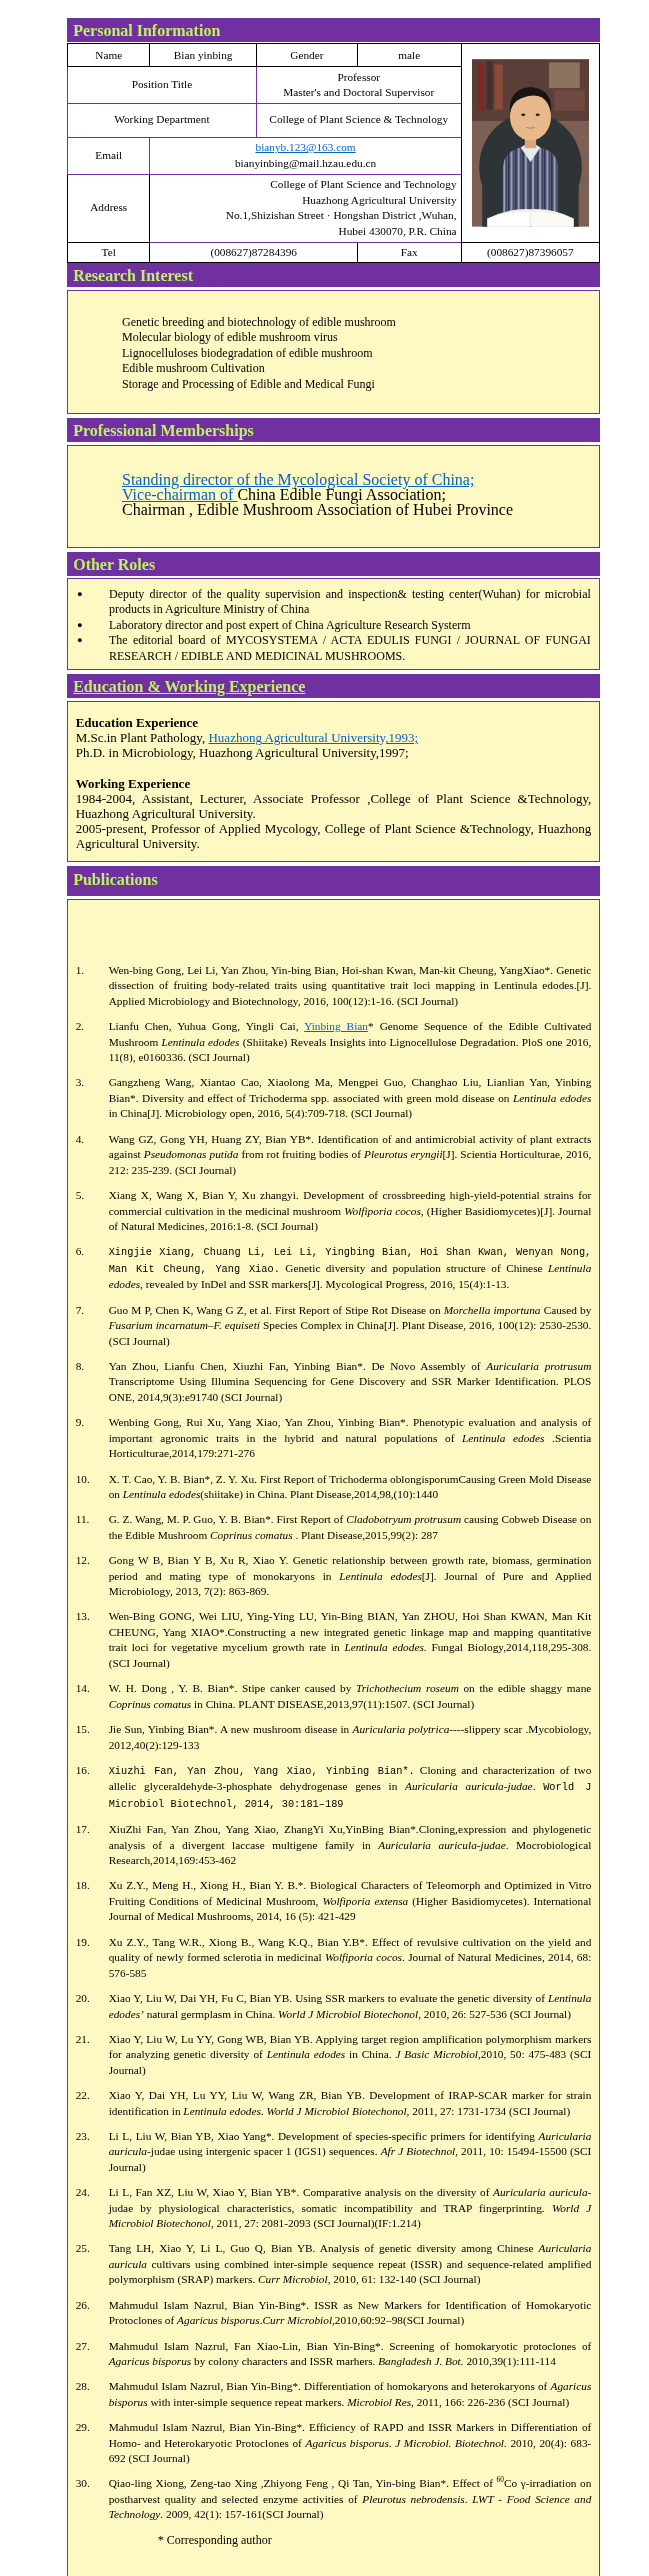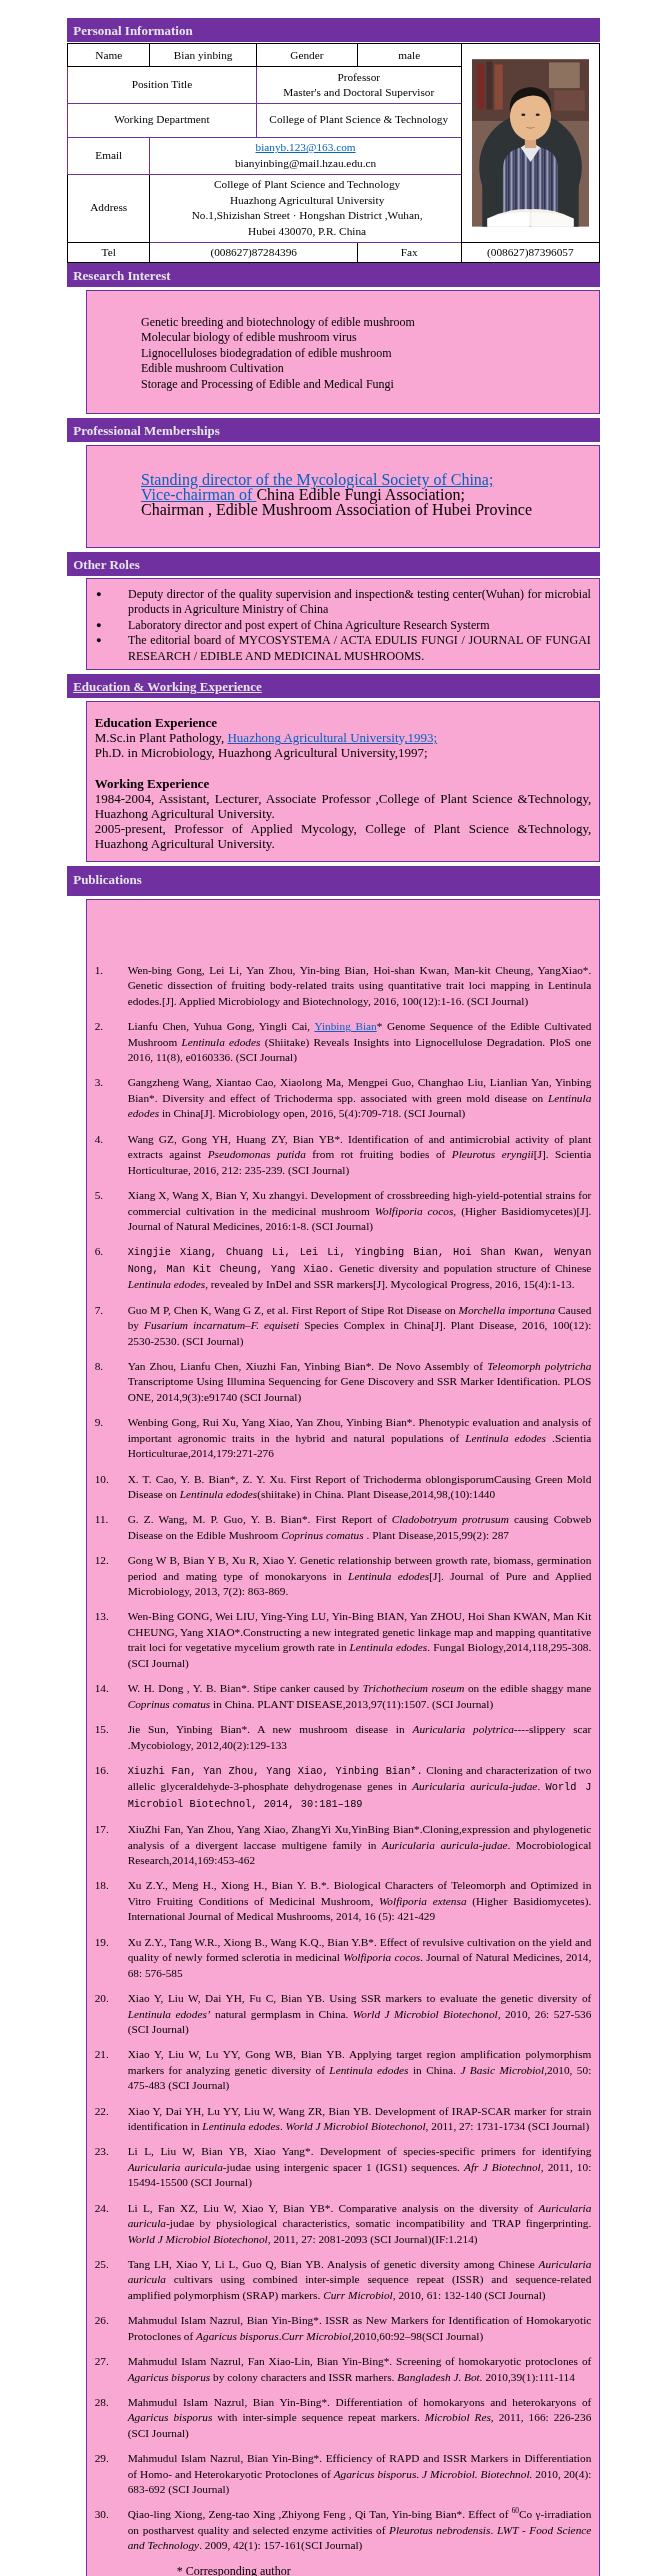--- a/index.html
+++ b/index.html
@@ -1,31 +1,31 @@
 <!DOCTYPE html>
 <html style="font-size:8.2px"><head>
 <meta charset="utf-8">
 <style>
   html,body{margin:0;padding:0;width:649px;height:3065px;background:#fff;overflow:hidden;}
   body{font-family:"Liberation Serif","DejaVu Serif",serif;color:#000;}
   .page{width:533px;margin:0 49px 0 67px;padding-top:14.4px;}
 
-  .bar{background:#7030A0;color:#e5e5e5;font-weight:bold;font-size:13px;
+  .bar{background:#7030A0;color:#bef264;font-weight:bold;font-size:16px;
        height:24px;line-height:25px;padding-left:6.2px;margin-top:4.1px;}
   .bar.tall{height:30px;line-height:27px;}
   .bar .underline{text-decoration:underline;}
 
-  .box{border:1px solid #7030A0;margin-top:2.6px;background:#f9a8d4;margin-left:19px;}
+  .box{border:1px solid #7030A0;margin-top:2.6px;background:#fef9c3;}
 
   
   table.pi{border-collapse:collapse;width:100%;table-layout:fixed;margin-top:1px;}
   table.pi td{border:1px solid #7030A0;font-size:11.3px;line-height:15.5px;
               text-align:center;vertical-align:middle;padding:2.1px 4.1px;overflow:hidden;}
   table.pi td.bk{border-color:#000;}
-  table.pi td.addr{text-align:center;padding-left:7.2px;margin-top:12px;}
+  table.pi td.addr{text-align:right;padding-left:7.2px;margin-top:12px;}
   .link{color:#0563C1;text-decoration:underline;cursor:pointer;}
   .photo-cell{background:#fff;}
   .photo-cell svg{display:block;margin:3.1px auto;}
 
   
   .research-list{padding:24px 10.3px 20.6px 54px;font-size:12px;line-height:15.5px;}
 
   
   .mem-list{padding:26px 10.3px 30px 54px;font-size:16px;line-height:15px;}
 
@@ -198,21 +198,21 @@
   </div>
   <div class="box pub-box">
     <ol class="pub-list">
         <li><span class="pub-num">1.</span><span class="pub-text"><span>Wen-bing Gong, Lei Li, Yan Zhou, Yin-bing Bian, Hoi-shan Kwan, Man-kit Cheung, YangXiao*. Genetic dissection of fruiting body-related traits using quantitative trait loci mapping in Lentinula edodes.[J]. Applied Microbiology and Biotechnology, 2016, 100(12):1-16. (SCI Journal)</span></span></li>
         <li><span class="pub-num">2.</span><span class="pub-text"><span>Lianfu Chen, Yuhua Gong, Yingli Cai, </span><span class="link">Yinbing Bian</span><span>* Genome Sequence of the Edible Cultivated Mushroom </span><span class="i">Lentinula edodes</span><span> (Shiitake) Reveals Insights into Lignocellulose Degradation. PloS one 2016, 11(8), e0160336. (SCI Journal)</span></span></li>
         <li><span class="pub-num">3.</span><span class="pub-text"><span>Gangzheng Wang, Xiantao Cao, Xiaolong Ma, Mengpei Guo, Changhao Liu, Lianlian Yan, Yinbing Bian*. Diversity and effect of Trichoderma spp. associated with green mold disease on </span><span class="i">Lentinula edodes</span><span> in China[J]. Microbiology open, 2016, 5(4):709-718. (SCI Journal)</span></span></li>
         <li><span class="pub-num">4.</span><span class="pub-text"><span>Wang GZ, Gong YH, Huang ZY, Bian YB*. Identification of and antimicrobial activity of plant extracts against </span><span class="i">Pseudomonas putida</span><span> from rot fruiting bodies of </span><span class="i">Pleurotus eryngii</span><span>[J]. Scientia Horticulturae, 2016, 212: 235-239. (SCI Journal)</span></span></li>
         <li><span class="pub-num">5.</span><span class="pub-text"><span>Xiang X, Wang X, Bian Y, Xu zhangyi. Development of crossbreeding high-yield-potential strains for commercial cultivation in the medicinal mushroom </span><span class="i">Wolfiporia cocos</span><span>, (Higher Basidiomycetes)[J]. Journal of Natural Medicines, 2016:1-8. (SCI Journal)</span></span></li>
         <li><span class="pub-num">6.</span><span class="pub-text"><span class="alt">Xingjie Xiang, Chuang Li, Lei Li, Yingbing Bian, Hoi Shan Kwan, Wenyan Nong, Man Kit Cheung, Yang Xiao.</span><span> Genetic diversity and population structure of Chinese </span><span class="i">Lentinula edodes</span><span>, revealed by InDel and SSR markers[J]. Mycological Progress, 2016, 15(4):1-13.</span></span></li>
         <li><span class="pub-num">7.</span><span class="pub-text"><span>Guo M P, Chen K, Wang G Z, et al. First Report of Stipe Rot Disease on </span><span class="i">Morchella importuna</span><span> Caused by </span><span class="i">Fusarium incarnatum–F. equiseti</span><span> Species Complex in China[J]. Plant Disease, 2016, 100(12): 2530-2530. (SCI Journal)</span></span></li>
-        <li><span class="pub-num">8.</span><span class="pub-text"><span>Yan Zhou, Lianfu Chen, Xiuzhi Fan, Yinbing Bian*. De Novo Assembly of </span><span class="i">Teleomorph polytricha</span><span> Transcriptome Using Illumina Sequencing for Gene Discovery and SSR Marker Identification. PLOS ONE, 2014,9(3):e91740 (SCI Journal)</span></span></li>
+        <li><span class="pub-num">8.</span><span class="pub-text"><span>Yan Zhou, Lianfu Chen, Xiuzhi Fan, Yinbing Bian*. De Novo Assembly of </span><span class="i">Auricularia protrusum</span><span> Transcriptome Using Illumina Sequencing for Gene Discovery and SSR Marker Identification. PLOS ONE, 2014,9(3):e91740 (SCI Journal)</span></span></li>
         <li><span class="pub-num">9.</span><span class="pub-text"><span>Wenbing Gong, Rui Xu, Yang Xiao, Yan Zhou, Yinbing Bian*. Phenotypic evaluation and analysis of important agronomic traits in the hybrid and natural populations of </span><span class="i">Lentinula edodes</span><span> .Scientia Horticulturae,2014,179:271-276</span></span></li>
         <li><span class="pub-num">10.</span><span class="pub-text"><span>X. T. Cao, Y. B. Bian*, Z. Y. Xu. First Report of Trichoderma oblongisporumCausing Green Mold Disease on </span><span class="i">Lentinula edodes</span><span>(shiitake) in China. Plant Disease,2014,98,(10):1440</span></span></li>
         <li><span class="pub-num">11.</span><span class="pub-text"><span>G. Z. Wang, M. P. Guo, Y. B. Bian*. First Report of </span><span class="i">Cladobotryum protrusum</span><span> causing Cobweb Disease on the Edible Mushroom </span><span class="i">Coprinus comatus</span><span> . Plant Disease,2015,99(2): 287</span></span></li>
         <li><span class="pub-num">12.</span><span class="pub-text"><span>Gong W B, Bian Y B, Xu R, Xiao Y. Genetic relationship between growth rate, biomass, germination period and mating type of monokaryons in </span><span class="i">Lentinula edodes</span><span>[J]. Journal of Pure and Applied Microbiology, 2013, 7(2): 863-869.</span></span></li>
         <li><span class="pub-num">13.</span><span class="pub-text"><span>Wen-Bing GONG, Wei LIU, Ying-Ying LU, Yin-Bing BIAN, Yan ZHOU, Hoi Shan KWAN, Man Kit CHEUNG, Yang XIAO*.Constructing a new integrated genetic linkage map and mapping quantitative trait loci for vegetative mycelium growth rate in </span><span class="i">Lentinula edodes</span><span>. Fungal Biology,2014,118,295-308. (SCI Journal)</span></span></li>
         <li><span class="pub-num">14.</span><span class="pub-text"><span>W. H. Dong , Y. B. Bian*. Stipe canker caused by </span><span class="i">Trichothecium roseum</span><span> on the edible shaggy mane </span><span class="i">Coprinus comatus</span><span> in China. PLANT DISEASE,2013,97(11):1507. (SCI Journal)</span></span></li>
         <li><span class="pub-num">15.</span><span class="pub-text"><span>Jie Sun, Yinbing Bian*. A new mushroom disease in </span><span class="i">Auricularia polytrica</span><span>----slippery scar .Mycobiology, 2012,40(2):129-133</span></span></li>
         <li><span class="pub-num">16.</span><span class="pub-text"><span class="alt">Xiuzhi Fan, Yan Zhou, Yang Xiao, Yinbing Bian*.</span><span> Cloning and characterization of two allelic glyceraldehyde-3-phosphate dehydrogenase genes in </span><span class="i">Auricularia auricula-judae</span><span>. </span><span class="alt">World J Microbiol Biotechnol, 2014, 30:181–189</span></span></li>
         <li><span class="pub-num">17.</span><span class="pub-text"><span>XiuZhi Fan, Yan Zhou, Yang Xiao, ZhangYi Xu,YinBing Bian*.Cloning,expression and phylogenetic analysis of a divergent laccase multigene family in </span><span class="i">Auricularia auricula-judae</span><span>. Mocrobiological Research,2014,169:453-462</span></span></li>
         <li><span class="pub-num">18.</span><span class="pub-text"><span>Xu Z.Y., Meng H., Xiong H., Bian Y. B.*. Biological Characters of Teleomorph and Optimized in Vitro Fruiting Conditions of Medicinal Mushroom, </span><span class="i">Wolfiporia extensa</span><span> (Higher Basidiomycetes). International Journal of Medical Mushrooms, 2014, 16 (5): 421-429</span></span></li>

